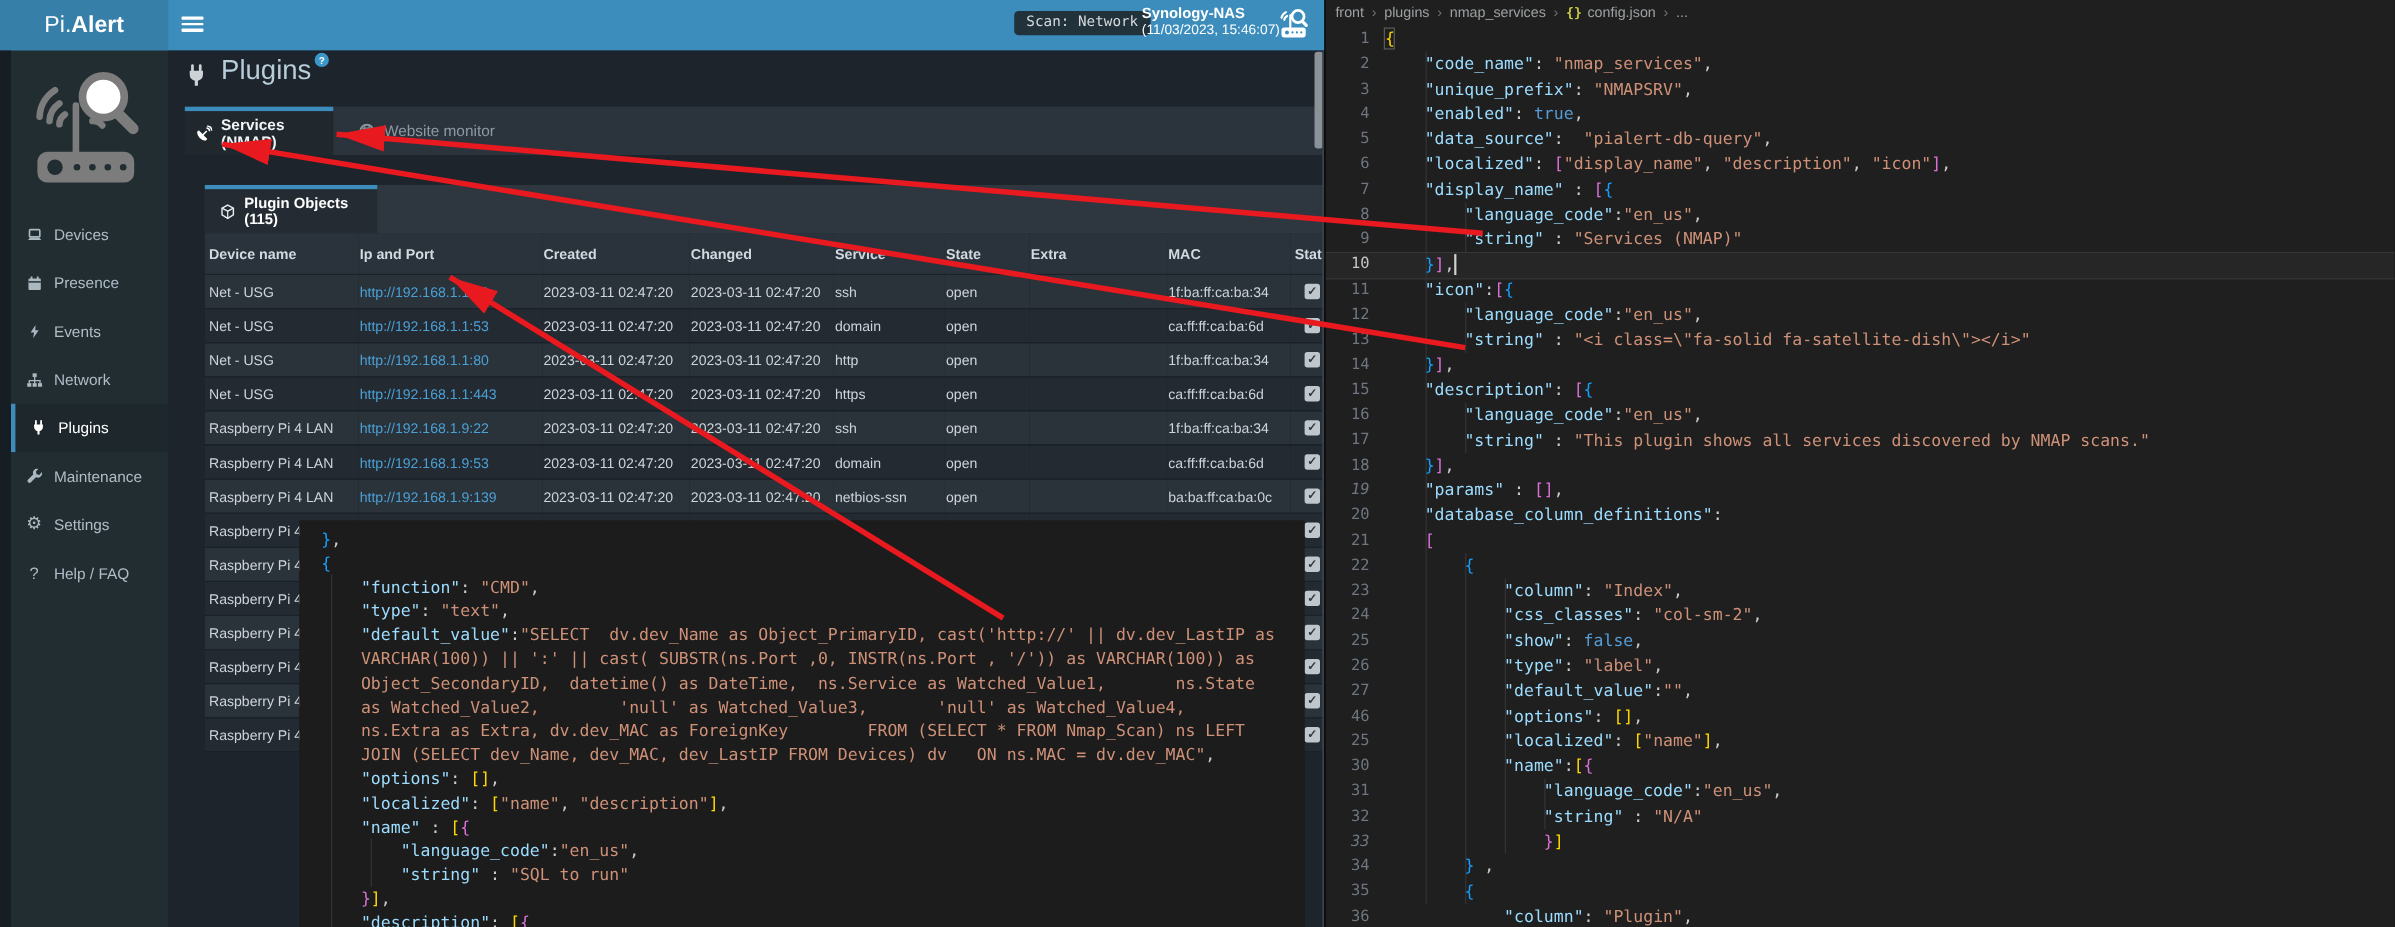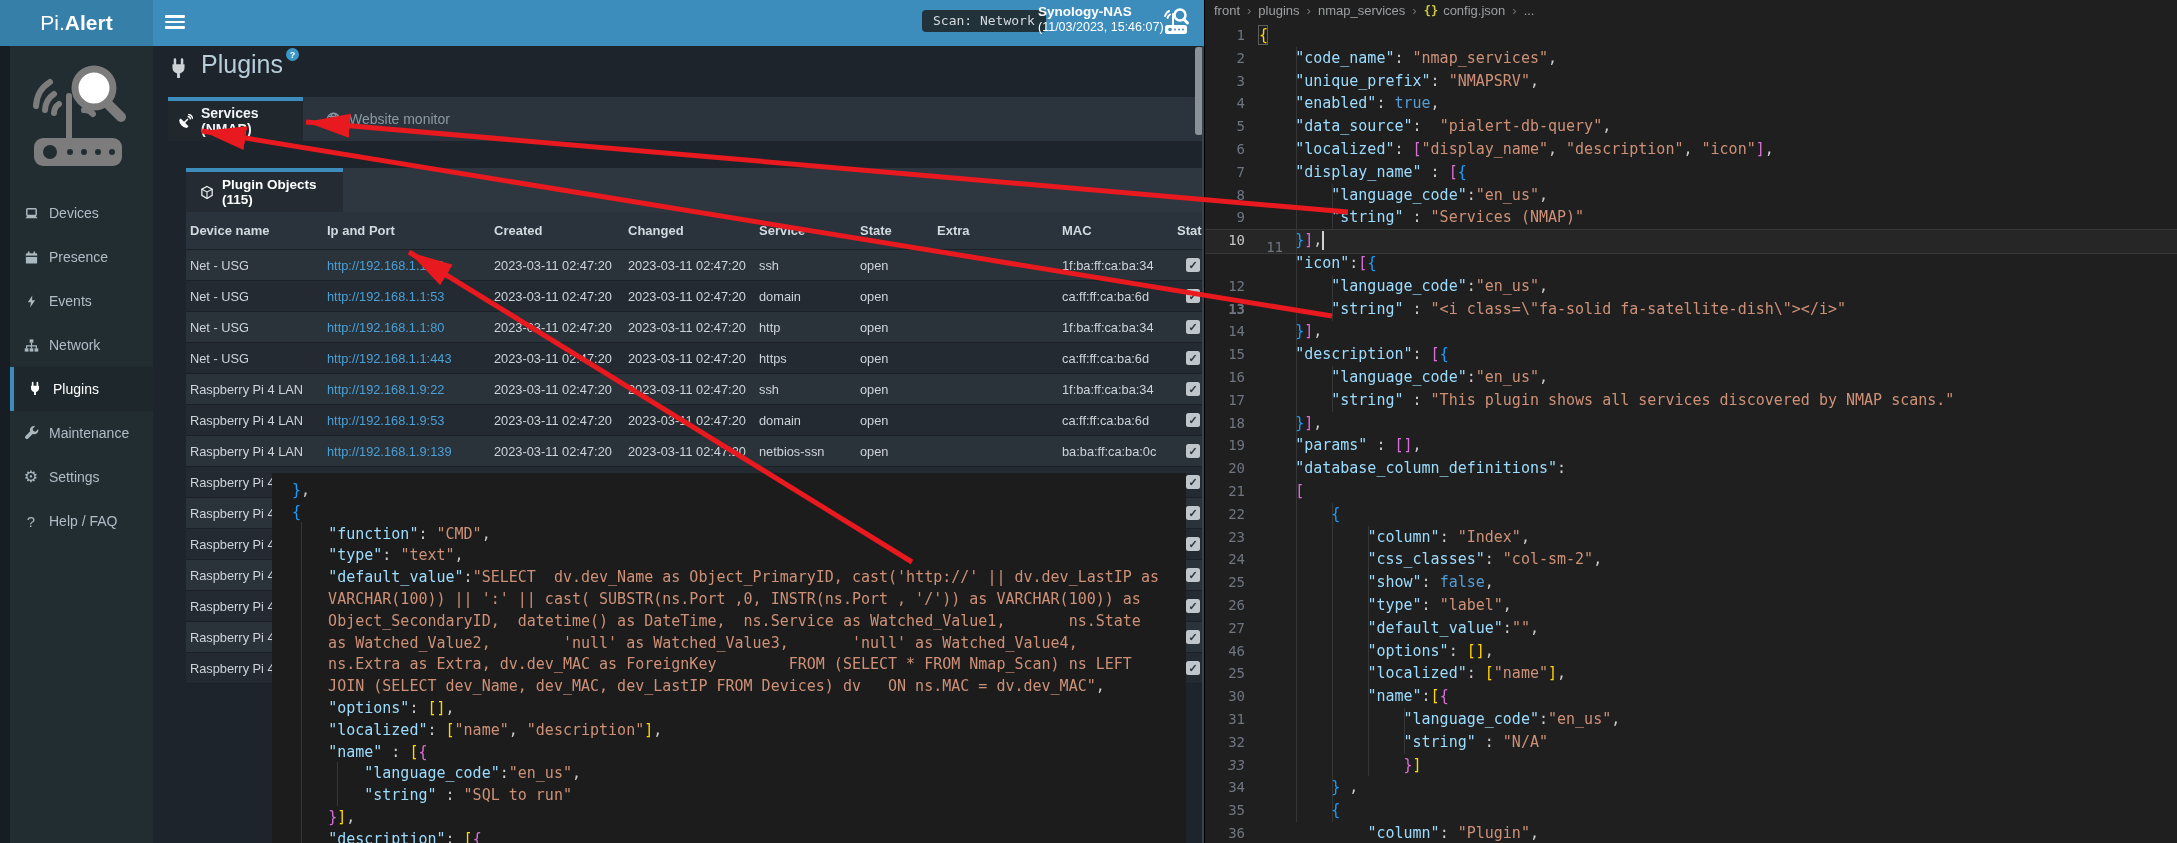--- a/index.html
+++ b/index.html
@@ -536,29 +536,29 @@
         <div class="gutter-num" style="top: 24px; left: 0px;">1</div>
         <div class="gutter-num" style="top: 46.8px; left: 0px;">2</div>
         <div class="gutter-num" style="top: 69.6px; left: 0px;">3</div>
         <div class="gutter-num" style="top: 92.4px; left: 0px;">4</div>
         <div class="gutter-num" style="top: 115.2px; left: 0px;">5</div>
         <div class="gutter-num" style="top: 138px; left: 0px;">6</div>
         <div class="gutter-num" style="top: 160.8px; left: 0px;">7</div>
         <div class="gutter-num" style="top: 183.6px; left: 0px;">8</div>
         <div class="gutter-num" style="top: 206.4px; left: 0px;">9</div>
         <div class="gutter-num active" style="top: 229.2px; left: 0px;">10</div>
-        <div class="gutter-num" style="top: 236px; left: 0px; margin-left: 38px;">11</div>
+        <div class="gutter-num" style="top: 252px; left: 0px;">11</div>
         <div class="gutter-num" style="top: 274.8px; left: 0px;">12</div>
-        <div class="gutter-num" style="top: 297.6px; left: 0px; font-weight: bold;">13</div>
+        <div class="gutter-num" style="top: 297.6px; left: 0px;">13</div>
         <div class="gutter-num" style="top: 320.4px; left: 0px;">14</div>
         <div class="gutter-num" style="top: 343.2px; left: 0px;">15</div>
         <div class="gutter-num" style="top: 366px; left: 0px;">16</div>
         <div class="gutter-num" style="top: 388.8px; left: 0px;">17</div>
         <div class="gutter-num" style="top: 411.6px; left: 0px;">18</div>
-        <div class="gutter-num" style="top: 434.4px; left: 0px;">19</div>
+        <div class="gutter-num" style="top: 434.4px; left: 0px; font-style: italic;">19</div>
         <div class="gutter-num" style="top: 457.2px; left: 0px;">20</div>
         <div class="gutter-num" style="top: 480px; left: 0px;">21</div>
         <div class="gutter-num" style="top: 502.8px; left: 0px;">22</div>
         <div class="gutter-num" style="top: 525.6px; left: 0px;">23</div>
         <div class="gutter-num" style="top: 548.4px; left: 0px;">24</div>
         <div class="gutter-num" style="top: 571.2px; left: 0px;">25</div>
         <div class="gutter-num" style="top: 594px; left: 0px;">26</div>
         <div class="gutter-num" style="top: 616.8px; left: 0px;">27</div>
         <div class="gutter-num" style="top: 639.6px; left: 0px;">46</div>
         <div class="gutter-num" style="top: 662.4px; left: 0px;">25</div>

